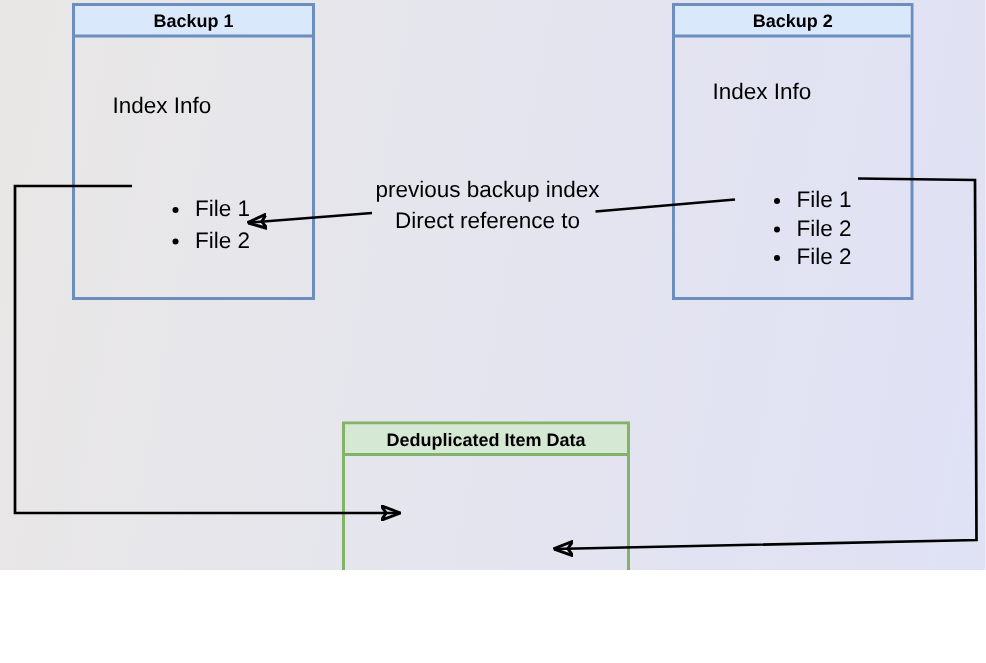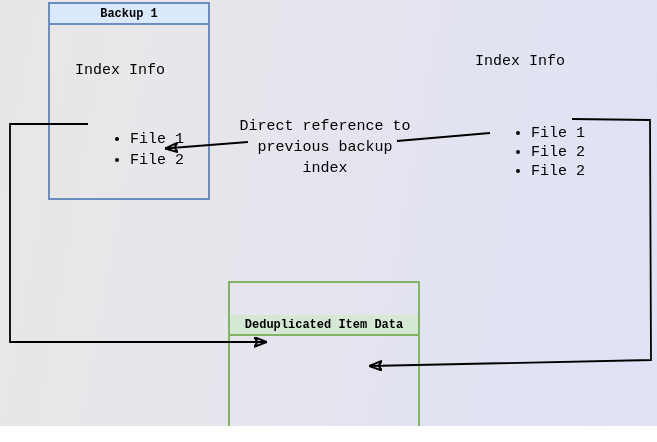--- a/index.html
+++ b/index.html
@@ -1,22 +1,22 @@
 <!DOCTYPE html>
 <html><head>
 <meta charset="utf-8">
 <style>
   html, body { margin: 0; padding: 0; }
   .canvas {
     position: relative;
     width: 657px;
-    height: 426px;
+    height: 380px;
     overflow: hidden;
     background: linear-gradient(100deg, #e9e7e5 0%, #e5e5ee 45%, #dfe1f5 100%);
-    font-family: Liberation Mono, monospace;
+    font-family: Liberation Sans, sans-serif;
     color: #000;
   }
 
   .node {
     position: absolute;
     border: 2px solid;
     background: transparent;
     box-sizing: border-box;
   }
   .node.blue  { border-color: #6c8ebf; }
@@ -26,21 +26,21 @@
     height: 21px;
     display: flex;
     align-items: center;
     justify-content: center;
     font-weight: bold;
     font-size: 12px;
     border-bottom: 2px solid;
     box-sizing: border-box;
   }
   .blue  .node-header { background: #dae8fc; border-bottom-color: #6c8ebf; }
-  .green .node-header { background: #d5e8d4; border-bottom-color: #82b366; margin-top: 32px; }
+  .green .node-header { background: #d5e8d4; border-bottom-color: #82b366; }
 
   #backup1-box { left: 48px;  top: 2px;   width: 162px; height: 198px; }
   #backup2-box { left: 448px; top: 2px;   width: 161px; height: 198px; }
   #dedup-box   { left: 228px; top: 281px; width: 192px; height: 160px; }
 
   .index-label { position: absolute; font-size: 15px; white-space: nowrap; }
   #index-info-1 { left: 75px;  top: 62px; }
   #index-info-2 { left: 475px; top: 53px; }
 
   ul.file-list {
@@ -83,20 +83,25 @@
     <div class="node-header">
       <span>Backup 1</span>
     </div>
   </div>
   <div class="index-label" id="index-info-1">Index Info</div>
   <ul class="file-list" id="backup1-files">
       <li>File 1</li>
       <li>File 2</li>
     </ul>
 
+  <div class="node blue" id="backup2-box">
+    <div class="node-header">
+      <span>Backup 2</span>
+    </div>
+  </div>
   <div class="index-label" id="index-info-2">Index Info</div>
   <ul class="file-list" id="backup2-files">
       <li>File 1</li>
       <li>File 2</li>
       <li>File 2</li>
     </ul>
 
   <div class="node green" id="dedup-box">
     <div class="node-header">
       <span>Deduplicated Item Data</span>
@@ -109,17 +114,17 @@
         <path d="M0,0.5 L12,5 L0,9.5 L3.2,5 Z" fill="#000" stroke="none"></path>
       </marker>
     </defs>
     <path d="M88,124 L10,124 L10,342 L267,342" marker-end="url(#arrowhead)"></path>
     <path d="M572,119 L650,120 L651,360 L369,366" marker-end="url(#arrowhead)"></path>
     <path d="M248,142 L165,148.5" marker-end="url(#arrowhead)"></path>
     <path d="M397,141 L490,133"></path>
   </svg>
 
   <div class="edge-label">
+    <div>previous backup index</div>
     <div>Direct reference to</div>
-    <div>previous backup index</div>
   </div>
 
 </div>
 
 </body></html>

